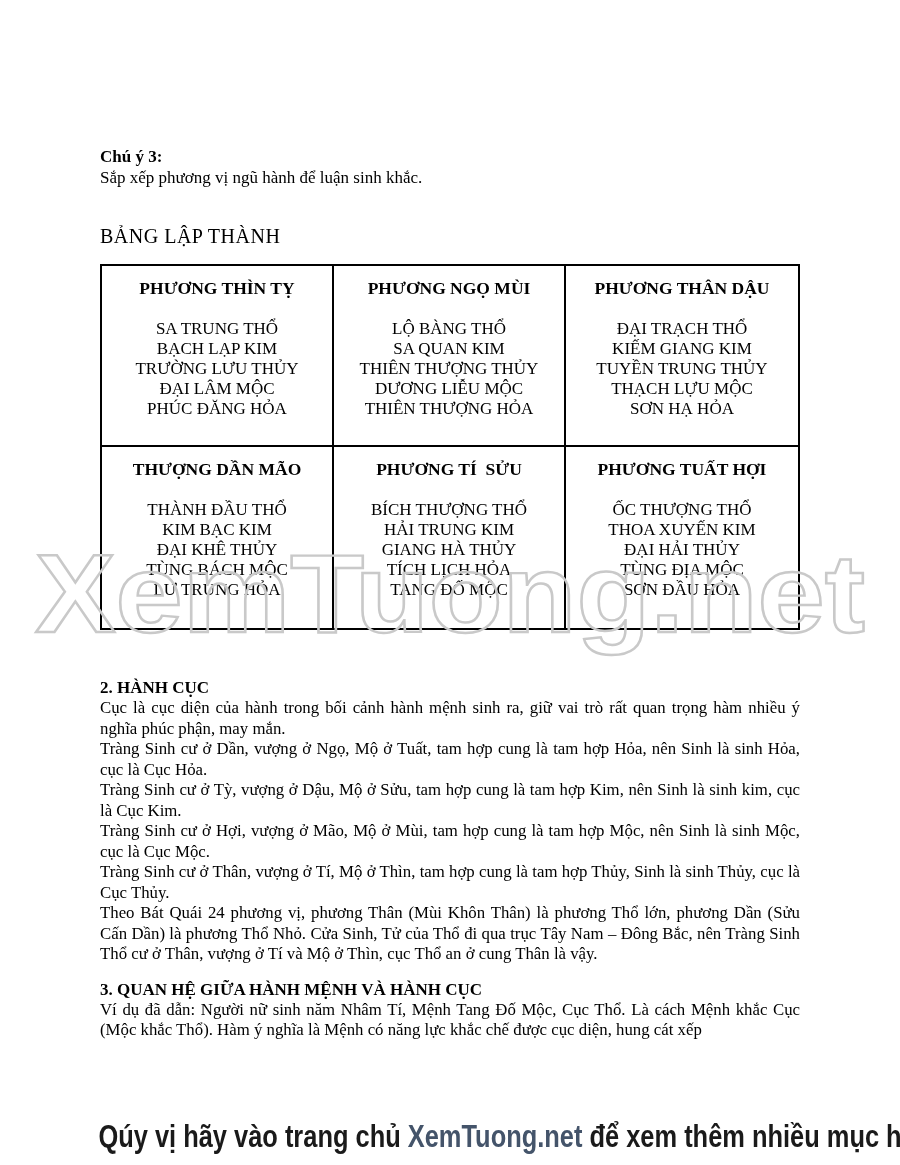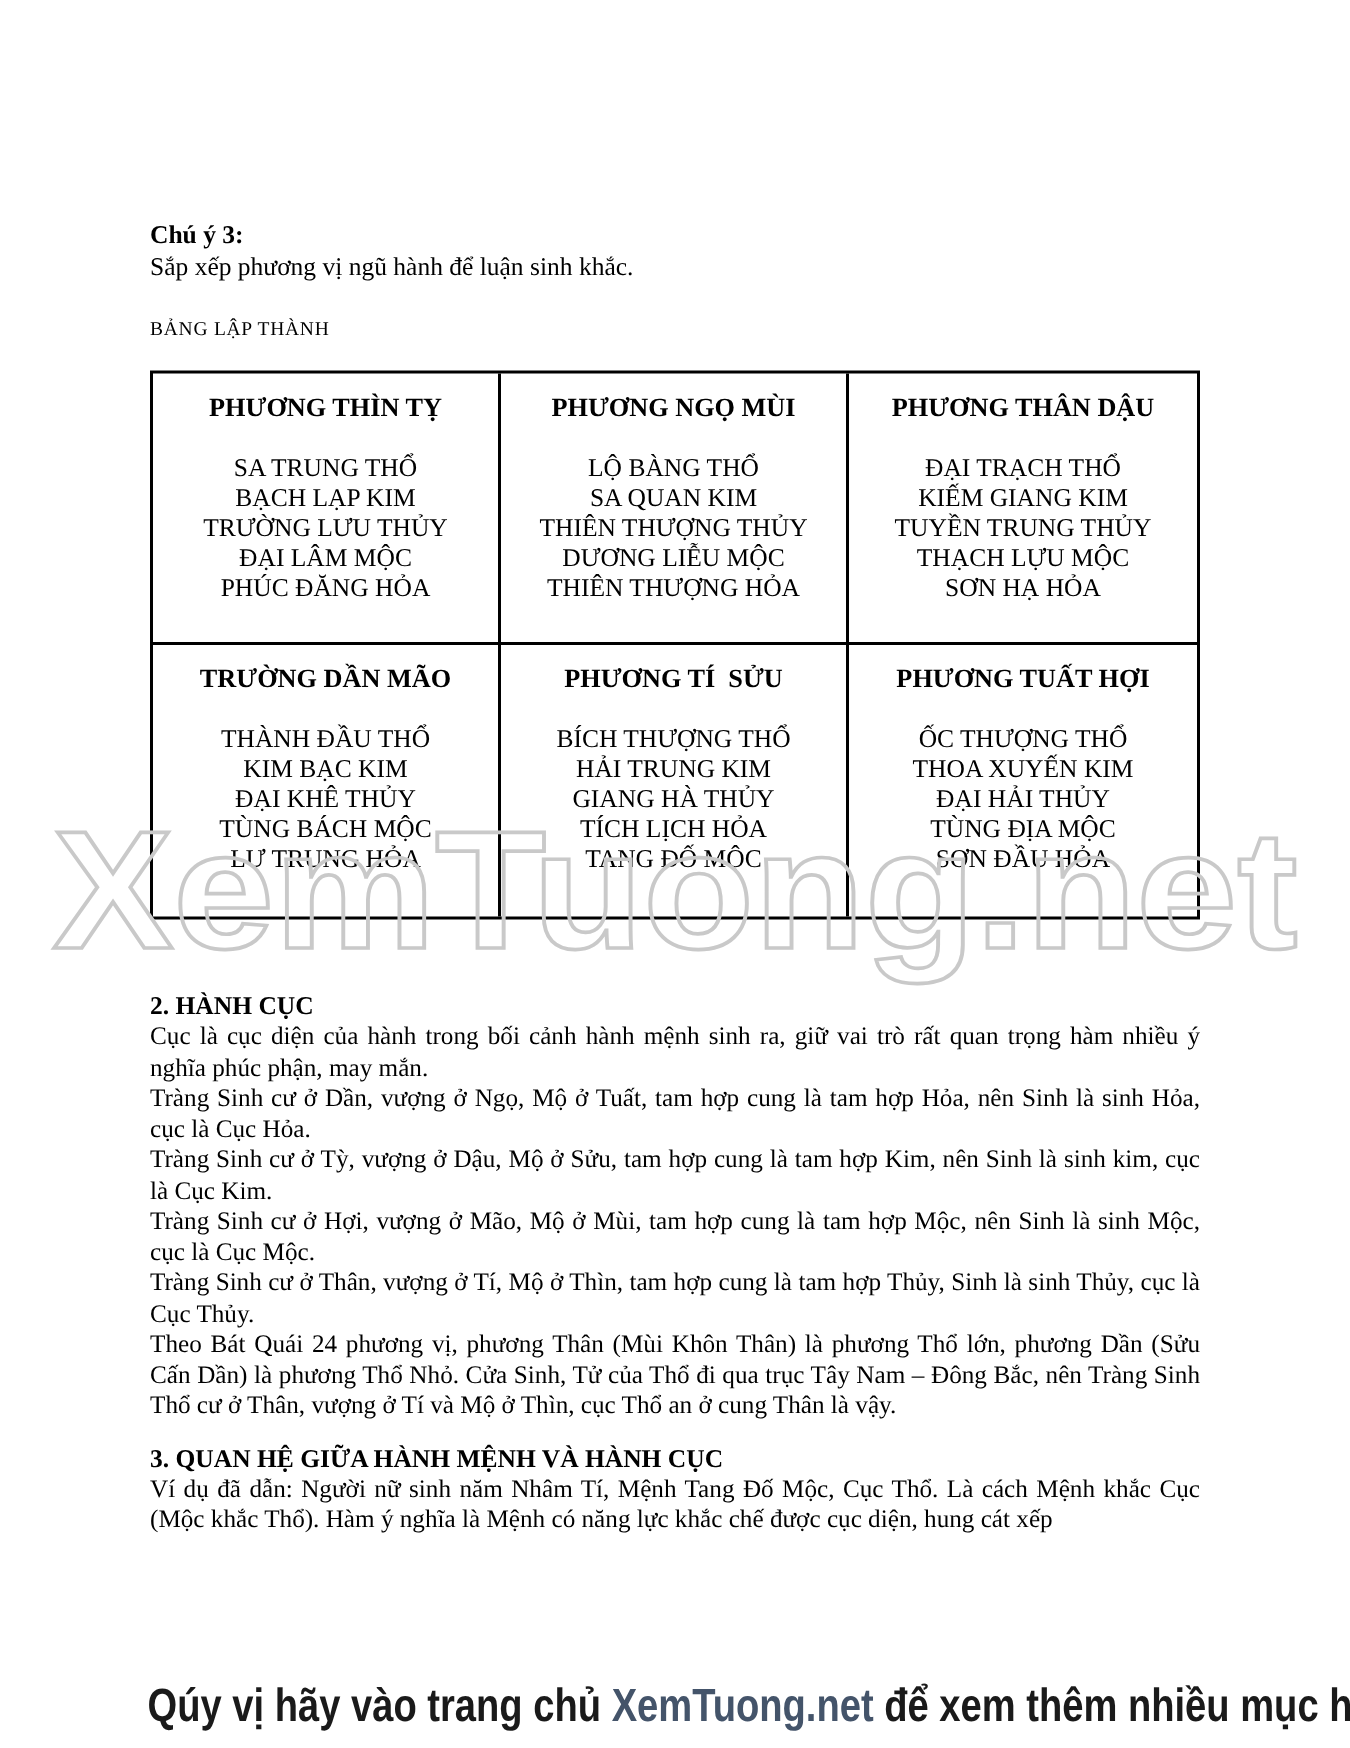--- a/index.html
+++ b/index.html
@@ -20,23 +20,23 @@
   .note-title {
     font-weight: bold;
     font-size: 17px;
     line-height: 21px;
   }
   .note-text {
     font-size: 17px;
     line-height: 21px;
   }
   .table-title {
-    font-size: 13px;
+    font-size: 20px;
     line-height: 22px;
-    margin-top: 20px;
+    margin-top: 37px;
     letter-spacing: 0.5px;
   }
   .bang {
     margin-top: 17px;
     border: 2px solid #000;
     display: grid;
     grid-template-columns: 1fr 1fr 1fr;
     grid-template-rows: 181px 181px;
     box-sizing: border-box;
     width: 700px;
@@ -141,21 +141,21 @@
     <div class="cell">
       <div class="cell-h">PHƯƠNG THÂN DẬU</div>
       <div class="cell-line">ĐẠI TRẠCH THỔ</div>
       <div class="cell-line">KIẾM GIANG KIM</div>
       <div class="cell-line">TUYỀN TRUNG THỦY</div>
       <div class="cell-line">THẠCH LỰU MỘC</div>
       <div class="cell-line">SƠN HẠ HỎA</div>
     </div>
 
     <div class="cell">
-      <div class="cell-h">TRƯỜNG DẦN MÃO</div>
+      <div class="cell-h">THƯỢNG DẦN MÃO</div>
       <div class="cell-line">THÀNH ĐẦU THỔ</div>
       <div class="cell-line">KIM BẠC KIM</div>
       <div class="cell-line">ĐẠI KHÊ THỦY</div>
       <div class="cell-line">TÙNG BÁCH MỘC</div>
       <div class="cell-line">LƯ TRUNG HỎA</div>
     </div>
 
     <div class="cell">
       <div class="cell-h">PHƯƠNG TÍ  SỬU</div>
       <div class="cell-line">BÍCH THƯỢNG THỔ</div>

